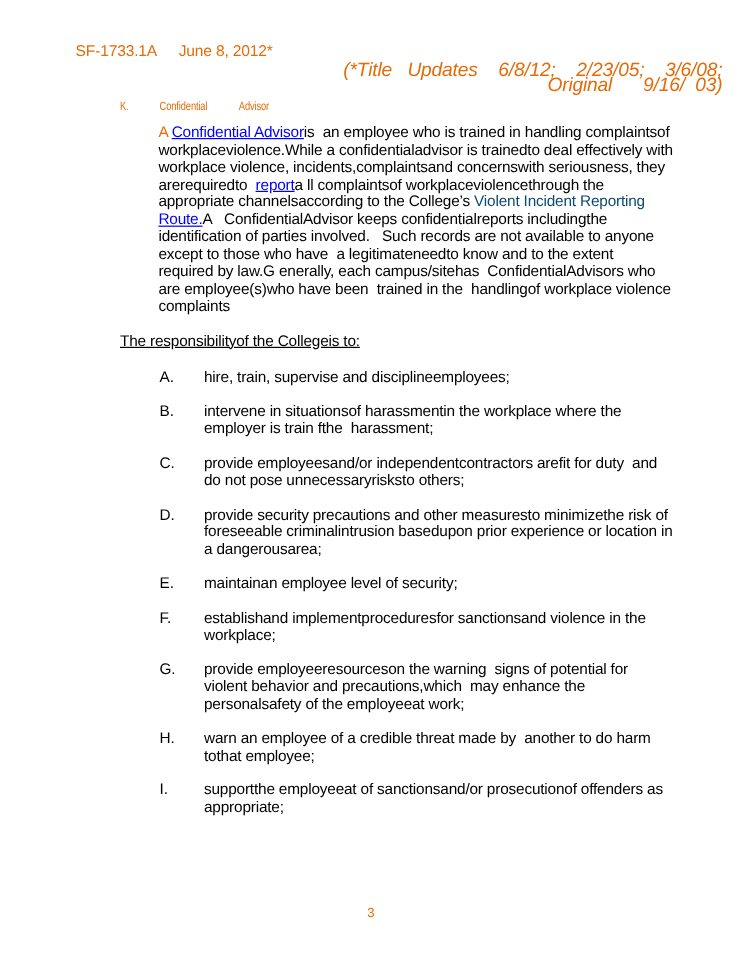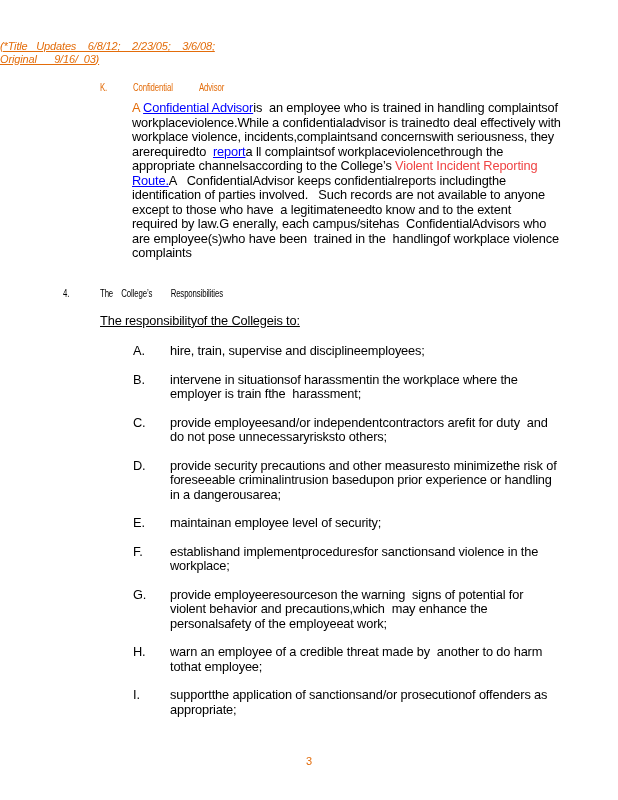--- a/index.html
+++ b/index.html
@@ -10,40 +10,40 @@
     height: 800px;
     background: #ffffff;
     font-family: "Liberation Sans", sans-serif;
     font-size: 12.8px;
     color: #000000;
     padding-top: 36px;
     letter-spacing: -0.15px;
     overflow: hidden;
   }
   .orange { color: #E36C0A; }
-  .link { color: #ef4444; }
+  .link { color: #0c4a6e; }
   .link-u { color: #0000FF; text-decoration: underline; cursor: pointer; }
   .header-row {
     margin-left: 63px;
     display: flex;
     gap: 18px;
     font-size: 13px;
     line-height: 13px;
   }
   .updates {
     margin-top: 4px;
     margin-right: 16px;
+    text-align: right;
     font-style: italic;
-    font-size: 11px;
+    font-size: 16px;
     line-height: 12.5px;
     white-space: pre-wrap;
-    text-decoration: underline;
   }
   .heading-k {
-    margin-top: 16px;
+    margin-top: 5px;
     margin-left: 100px;
     font-size: 10px;
     line-height: 13px;
     text-decoration: underline;
   }
   .cond {
     display: inline-block;
     transform: scaleX(0.78);
     transform-origin: 0 50%;
     white-space: pre;
@@ -87,70 +87,71 @@
     width: 100%;
     text-align: center;
     font-size: 11px;
   }
 </style>
 </head>
 <body>
 
 <div class="page">
 
+  <div class="header-row">
+    <span class="orange">SF-1733.1A</span>
+    <span class="orange">June 8, 2012*</span>
+  </div>
 
   <div class="updates orange">(*Title   Updates    6/8/12;    2/23/05;    3/6/08;
 Original      9/16/  03)</div>
 
   <div class="heading-k">
     <span class="k-letter"><span class="cond orange">K.</span></span><span class="cond orange">Confidential             Advisor</span>
   </div>
 
   <div class="para"><span class="orange">A </span><span class="link-u">Confidential Advisor</span><span>is  an employee who is trained in handling complaintsof workplaceviolence.While a confidentialadvisor is trainedto deal effectively with workplace violence, incidents,complaintsand concernswith seriousness, they  arerequiredto  </span><span class="link-u">report</span><span>a ll complaintsof workplaceviolencethrough the appropriate channelsaccording to the College’s </span><span class="link">Violent Incident Reporting </span><span class="link-u">Route.</span><span>A   ConfidentialAdvisor keeps confidentialreports includingthe identification of parties involved.   Such records are not available to anyone except to those who have  a legitimateneedto know and to the extent  required by law.G enerally, each campus/sitehas  ConfidentialAdvisors who are employee(s)who have been  trained in the  handlingof workplace violence complaints</span></div>
 
-  <div class="heading-4">
-    <span class="s4-number"><span class="cond">4.</span></span><span class="cond">The    College’s         Responsibilities</span>
-  </div>
 
   <div class="intro">The responsibilityof the Collegeis to:</div>
 
   <div class="items">
     <div class="item">
       <span class="item-letter">A.</span>
       <span class="item-text">hire, train, supervise and disciplineemployees;</span>
     </div>
     <div class="item">
       <span class="item-letter">B.</span>
       <span class="item-text">intervene in situationsof harassmentin the workplace where the  employer is train fthe  harassment;</span>
     </div>
     <div class="item">
       <span class="item-letter">C.</span>
       <span class="item-text">provide employeesand/or independentcontractors arefit for duty  and do not pose unnecessaryrisksto others;</span>
     </div>
     <div class="item">
       <span class="item-letter">D.</span>
-      <span class="item-text">provide security precautions and other measuresto minimizethe risk of foreseeable criminalintrusion basedupon prior experience or handling in a dangerousarea;</span>
+      <span class="item-text">provide security precautions and other measuresto minimizethe risk of foreseeable criminalintrusion basedupon prior experience or location in a dangerousarea;</span>
     </div>
     <div class="item">
       <span class="item-letter">E.</span>
       <span class="item-text">maintainan employee level of security;</span>
     </div>
     <div class="item">
       <span class="item-letter">F.</span>
       <span class="item-text">establishand implementproceduresfor sanctionsand violence in the  workplace;</span>
     </div>
     <div class="item">
       <span class="item-letter">G.</span>
       <span class="item-text">provide employeeresourceson the warning  signs of potential for violent behavior and precautions,which  may enhance the personalsafety of the employeeat work;</span>
     </div>
     <div class="item">
       <span class="item-letter">H.</span>
       <span class="item-text">warn an employee of a credible threat made by  another to do harm tothat employee;</span>
     </div>
     <div class="item">
       <span class="item-letter">I.</span>
-      <span class="item-text">supportthe application of sanctionsand/or prosecutionof offenders as appropriate;</span>
+      <span class="item-text">supportthe employeeat of sanctionsand/or prosecutionof offenders as appropriate;</span>
     </div>
   </div>
 
   <div class="page-number orange">3</div>
 
 </div>
 
 </body></html>

